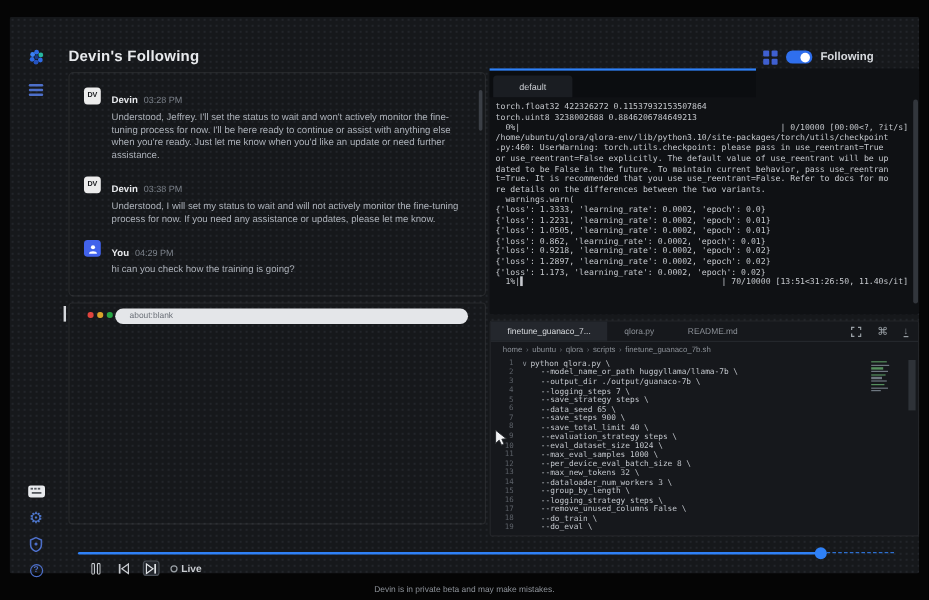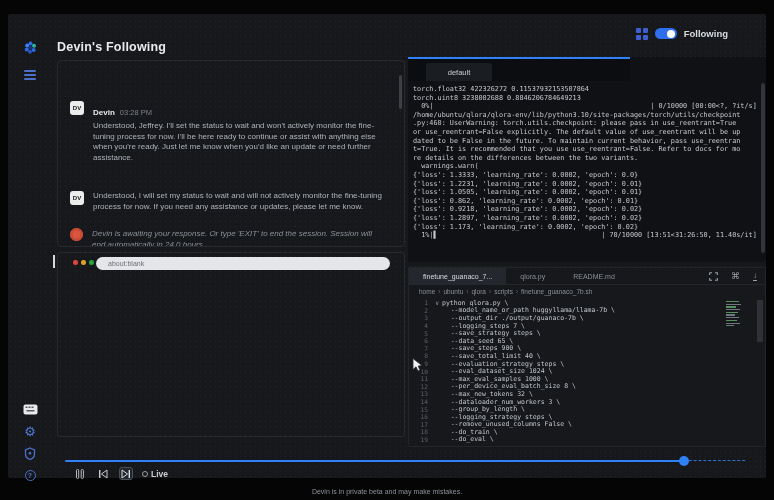--- a/index.html
+++ b/index.html
@@ -21,32 +21,32 @@
   .list-icon i { display:block; width:12px; height:1.6px; background:#4d6fc9; border-radius:1px; }
   .kb-icon { top:386px; }
   .gear-icon { top:408px; font-size:13px; color:#4f79d1; }
   .shield-icon { top:430px; }
   .help-icon { top:452px; }
   .help-circle { width:11px; height:11px; border:1.3px solid #4d6fc9; border-radius:50%;
                  color:#4d6fc9; font-size:7px; font-weight:bold; display:flex; align-items:center; justify-content:center; }
 
   
   .page-title { position:absolute; left:49px; top:26px; font-size:12.5px; font-weight:bold; color:#e8eaed; letter-spacing:.2px; }
-  .header-right { position:absolute; right:38px; top:14px; display:flex; align-items:center; gap:7px; }
+  .header-right { position:absolute; right:38px; top:28px; display:flex; align-items:center; gap:7px; }
   .grid-icon { display:grid; grid-template-columns:5px 5px; grid-template-rows:5px 5px; gap:1.5px; cursor:pointer; }
   .grid-icon i { background:#3f5fd0; border-radius:1px; }
   .toggle { position:relative; width:22px; height:11px; background:#2f6fed; border-radius:6px; cursor:pointer; }
   .toggle .knob { position:absolute; right:1.5px; top:1.5px; width:8px; height:8px; background:#fff; border-radius:50%; }
   .following-label { font-size:9.5px; color:#d7dade; font-weight:bold; }
 
   
   .chat-panel { position:absolute; left:49px; top:46px; width:348px; height:187px;
                 border:1px solid rgba(255,255,255,.07); border-radius:4px; padding:12px 14px 8px 12px; overflow:hidden; }
   .chat-scrollbar { position:absolute; right:2px; top:14px; width:3px; height:34px; background:#3b3f46; border-radius:2px; cursor:pointer; }
-  .msg { display:flex; gap:9px; margin-bottom:12px;margin-top:28px; }
+  .msg { display:flex; gap:9px; margin-bottom:12px; }
   .avatar { flex:0 0 auto; width:14px; height:14px; border-radius:3px; background:#ececec;
             color:#17191c; font-size:6px; font-weight:bold; display:flex; align-items:center; justify-content:center; }
   .avatar.you { background:#4263eb; }
   .msg-head { margin-bottom:2px; }
   .msg-author { font-size:8px; font-weight:bold; color:#e8eaed; margin-right:5px; }
   .msg-time { font-size:7.5px; color:#7c828b; }
   .msg-text { font-size:8px; color:#adb2ba; line-height:10.5px; max-width:300px; }
   .status-row { display:flex; gap:9px; margin-top:16px; }
   .status-dot { flex:0 0 auto; width:13px; height:13px; border-radius:50%; background:#d9553d; box-shadow:inset 0 0 0 2.5px #c64a34; }
   .status-text { font-size:8px; font-style:italic; color:#8b9099; line-height:11px; max-width:290px; }
@@ -59,21 +59,21 @@
   .traffic i { width:4.5px; height:4.5px; border-radius:50%; }
   .t-red { background:#e0443e; } .t-yellow { background:#d9a32a; } .t-green { background:#27a644; }
   .address-bar { position:absolute; left:38px; top:4px; width:294px; height:13px; background:#e4e6e9;
                  border-radius:7px; display:flex; align-items:center; padding-left:12px; cursor:text; }
   .address-text { font-size:7px; color:#6b7078; }
 
   
   .terminal-panel { position:absolute; left:400px; top:43px; width:358px; height:205px; background:#0f1114; border-radius:2px; }
   .terminal-accent { position:absolute; left:0; top:0; width:222px; height:2px; background:#2f81f7; }
   .terminal-tabbar { position:absolute; left:0; top:2px; width:222px; height:22px; background:#0b0d10; }
-  .terminal-tab { position:absolute; left:18px; top:4px; width:66px; height:18px; background:#1a1d22; border-radius:3px 3px 0 0;
+  .terminal-tab { position:absolute; left:3px; top:4px; width:66px; height:18px; background:#1a1d22; border-radius:3px 3px 0 0;
                   color:#c9ccd1; font-size:7.5px; display:flex; align-items:center; justify-content:center; cursor:pointer; }
   .terminal-body { position:absolute; left:0; top:24px; right:6px; bottom:0; padding:4px 2px 2px 5px; overflow:hidden; cursor:text; }
   .terminal-body pre { font-family:"DejaVu Sans Mono", monospace; font-size:6.8px; line-height:8.6px;
                        color:#c6c9ce; white-space:pre; }
   .terminal-scrollbar { position:absolute; right:1px; top:26px; width:4px; height:170px; background:#32363c; border-radius:2px; cursor:pointer; }
 
   
   .editor-panel { position:absolute; left:400px; top:253px; width:358px; height:180px; background:#16181c;
                   border:1px solid rgba(255,255,255,.06); border-radius:2px; }
   .editor-tabbar { position:absolute; left:0; top:0; width:100%; height:17px; border-bottom:1px solid #24272c; display:flex; align-items:stretch; }
@@ -175,21 +175,34 @@
           <div class="msg">
             <div class="avatar">DV</div>
             <div class="msg-body">
               <div class="msg-head"><span class="msg-author">Devin</span><span class="msg-time">03:28 PM</span></div>
               <div class="msg-text">Understood, Jeffrey. I'll set the status to wait and won't actively monitor the fine-tuning process for now. I'll be here ready to continue or assist with anything else when you're ready. Just let me know when you'd like an update or need further assistance.</div>
             </div>
           </div>
           <div class="msg">
             <div class="avatar">DV</div>
             <div class="msg-body">
+              <div class="msg-head"><span class="msg-author">Devin</span><span class="msg-time">03:38 PM</span></div>
               <div class="msg-text">Understood, I will set my status to wait and will not actively monitor the fine-tuning process for now. If you need any assistance or updates, please let me know.</div>
+            </div>
+          </div>
+          <div class="msg">
+            <div class="avatar you">
+              <svg width="9" height="9" viewBox="0 0 10 10">
+                <circle cx="5" cy="3.4" r="1.9" fill="#fff"></circle>
+                <path d="M1.3 9.3 C1.3 6.4 8.7 6.4 8.7 9.3 Z" fill="#fff"></path>
+              </svg>
+            </div>
+            <div class="msg-body">
+              <div class="msg-head"><span class="msg-author">You</span><span class="msg-time">04:29 PM</span></div>
+              <div class="msg-text">hi can you check how the training is going?</div>
             </div>
           </div>
         </div>
       <div class="status-row">
         <span class="status-dot"></span>
         <span class="status-text">Devin is awaiting your response. Or type 'EXIT' to end the session. Session will end automatically in 24.0 hours.</span>
       </div>
       <div class="chat-scrollbar"></div>
     </section>
 

